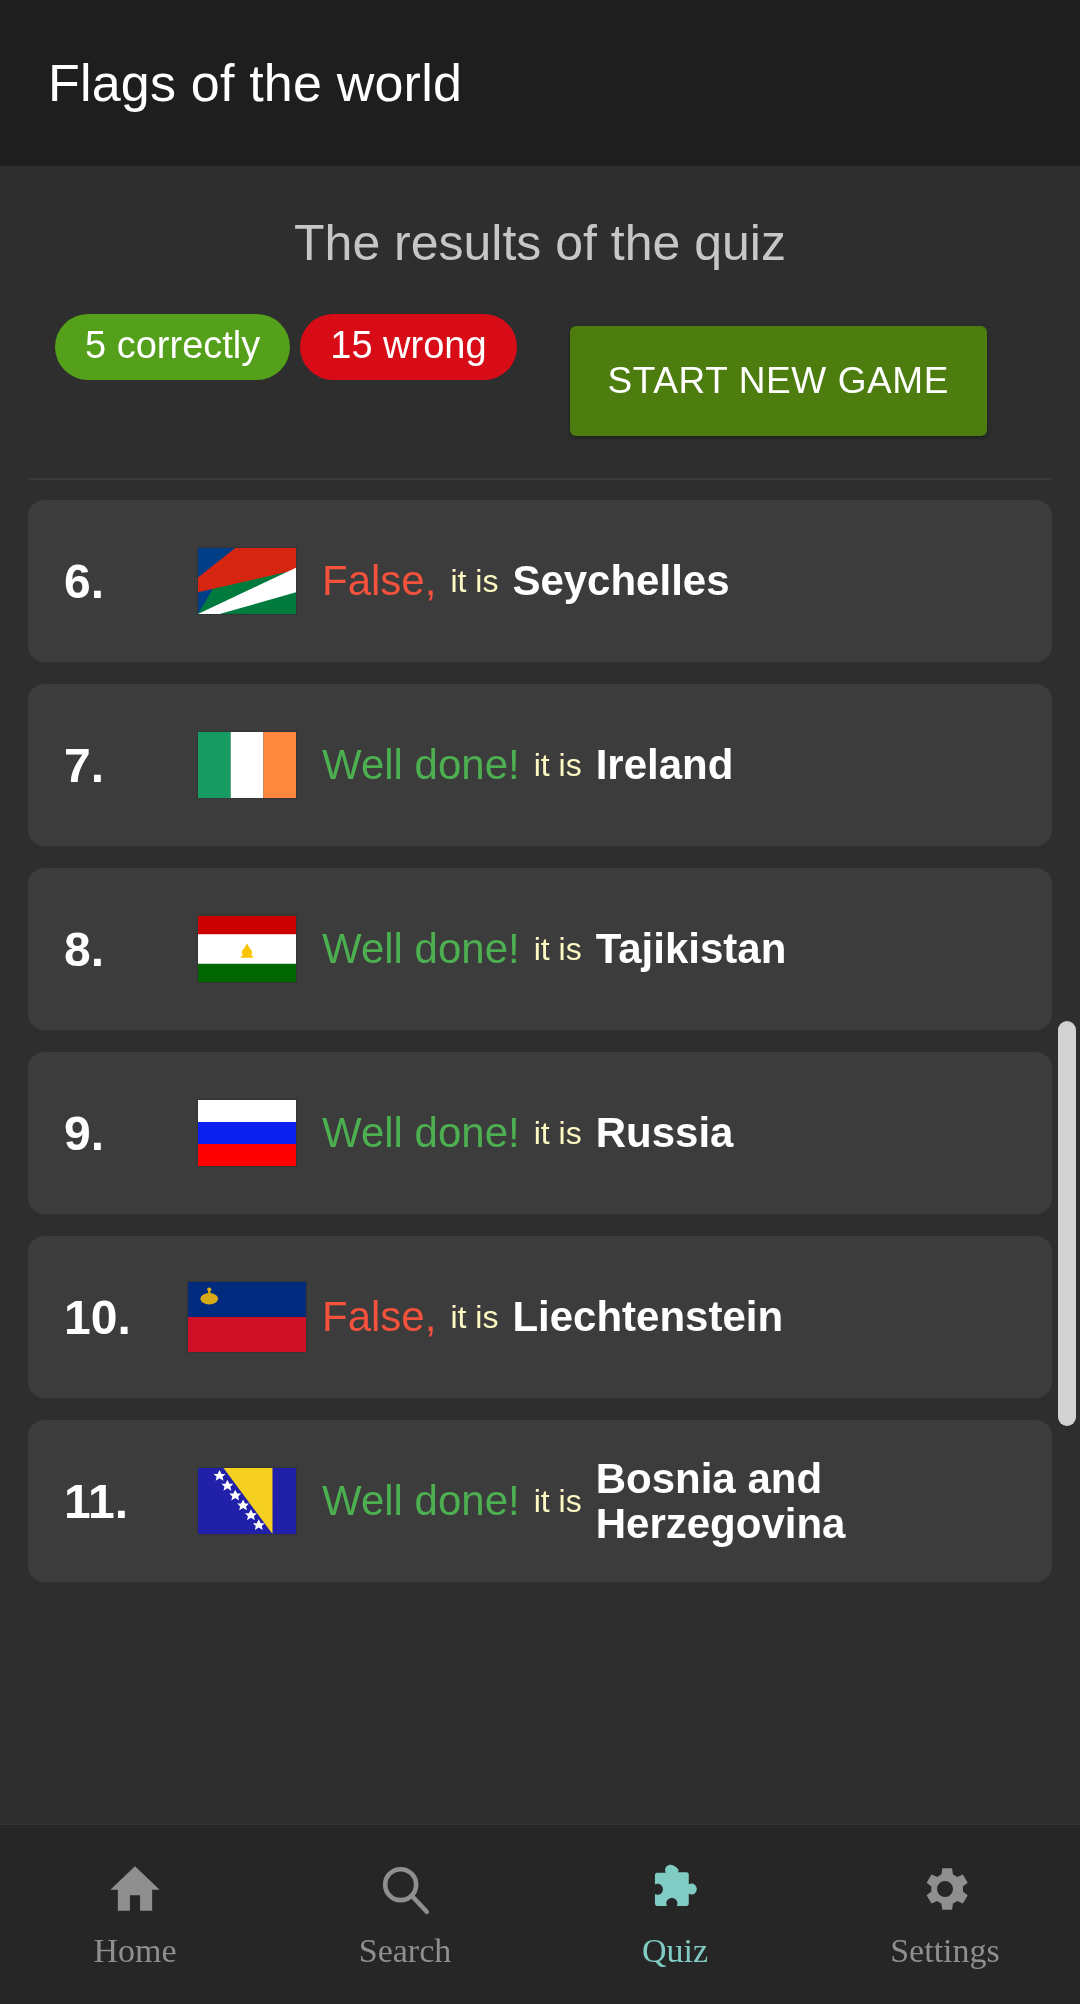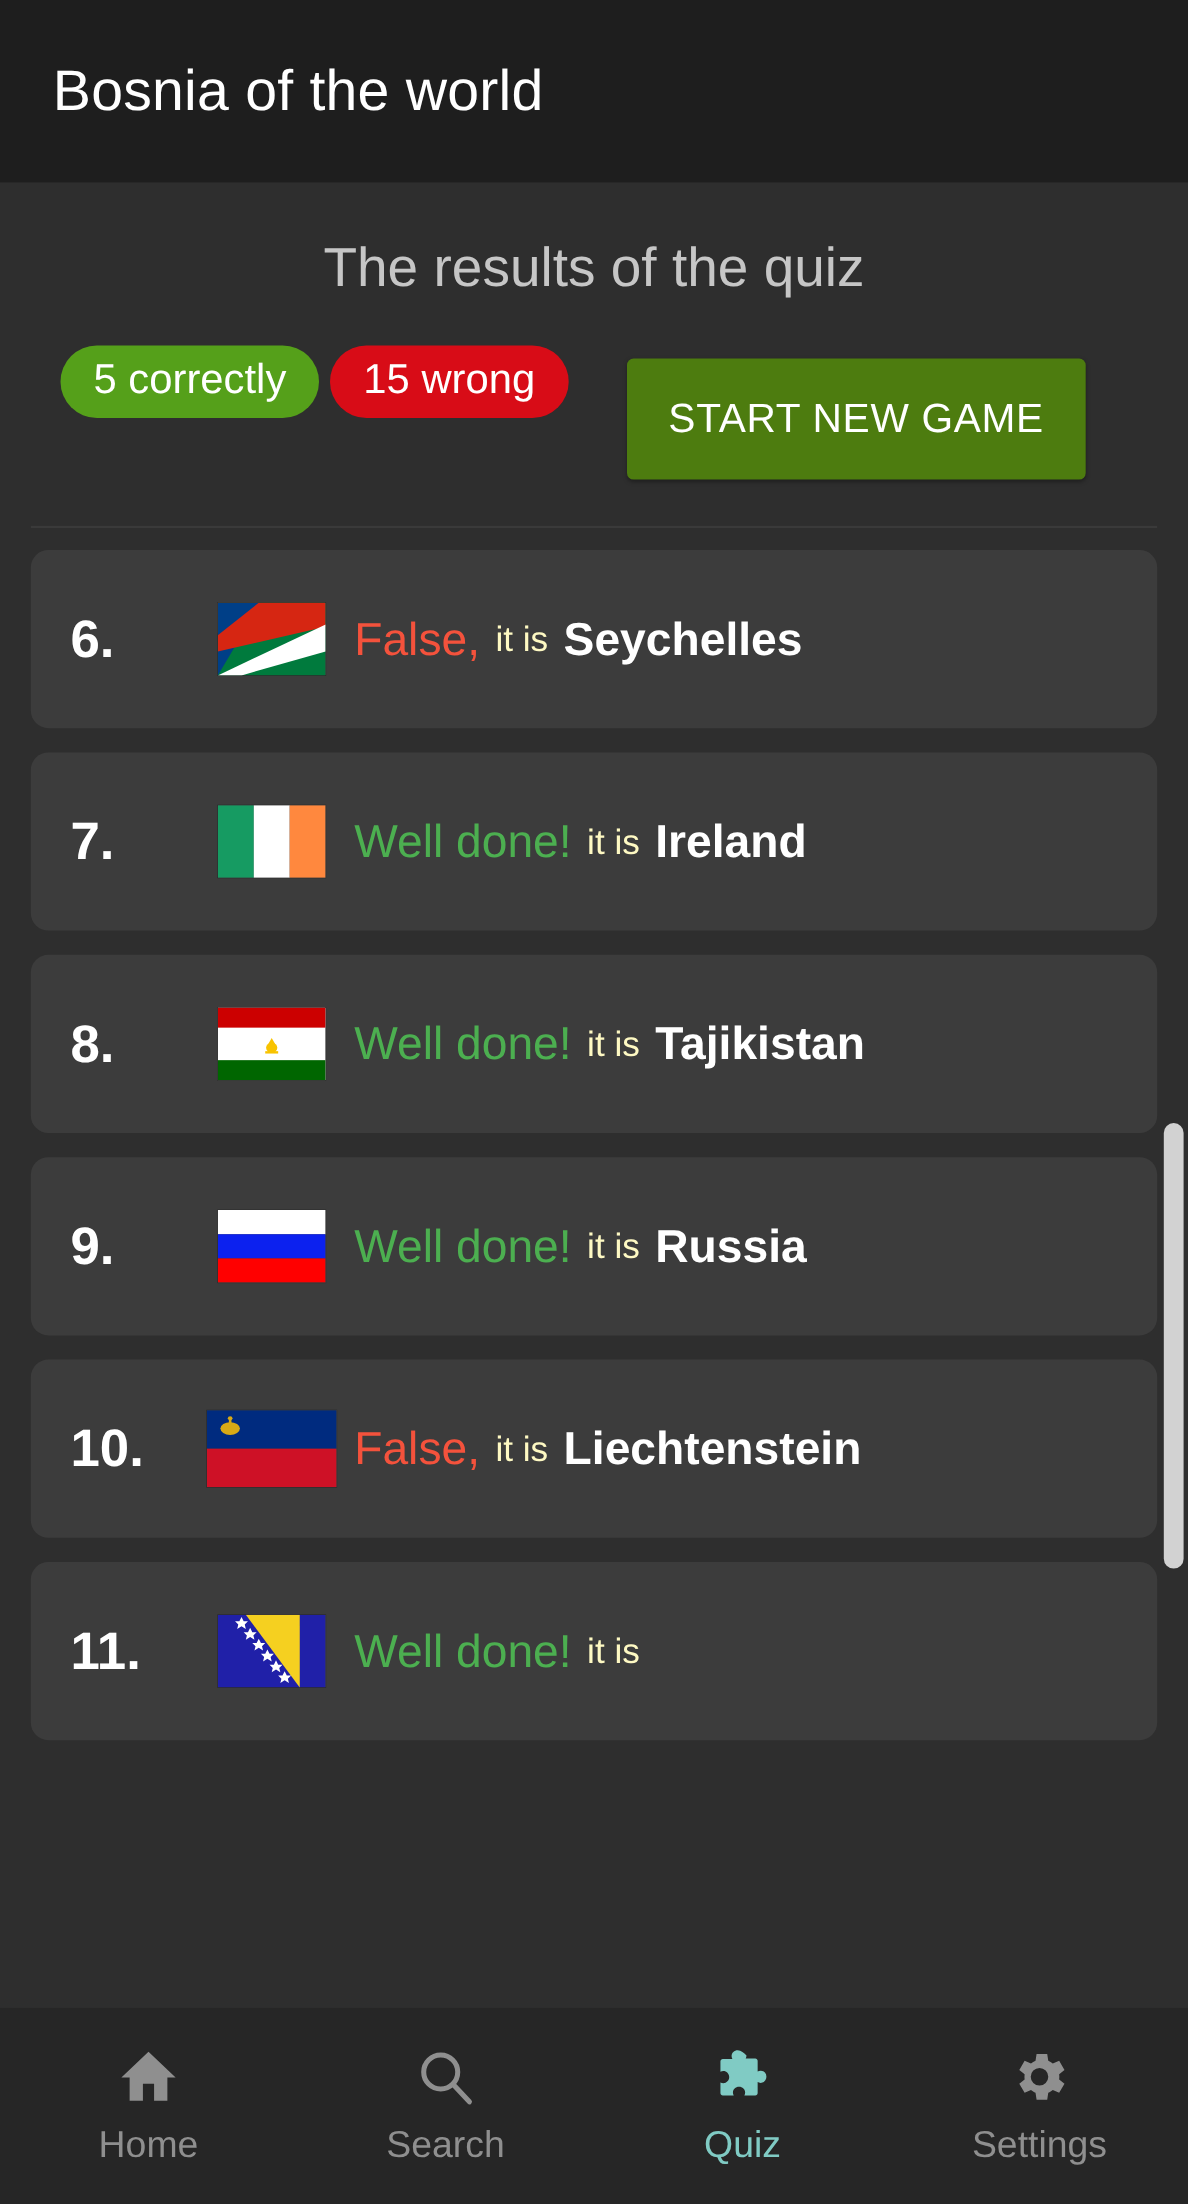--- a/index.html
+++ b/index.html
@@ -124,32 +124,33 @@
     border-top: 1px solid #343434;
     display: flex;
     align-items: center;
   }
   .navitem {
     flex: 1;
     display: flex; flex-direction: column;
     align-items: center; justify-content: center;
     gap: 14px;
     cursor: pointer;
+    font-family: Liberation Serif, serif;
   }
   .navicon { width: 58px; height: 58px; display: block; }
   .navlabel { font-size: 34px; color: #8f8f8f; }
   .navitem.active .navlabel { color: #80cbc4; }
 </style>
 </head>
 <body>
 
 <div class="screen">
 
   <div class="appbar">
-    <div class="appbar-title">Bosnia of the world</div>
+    <div class="appbar-title">Flags of the world</div>
   </div>
 
   <div class="content">
 
     <div class="results-title">The results of the quiz</div>
 
     <div class="summary">
       <div class="badges">
         <div class="badge correct">5 correctly</div>
         <div class="badge wrong">15 wrong</div>
@@ -263,20 +264,21 @@
           <polygon points="38,22 40,26 44,26 41,29 42,33 38,30.5 34,33 35,29 32,26 36,26"></polygon>
           <polygon points="46,32 48,36 52,36 49,39 50,43 46,40.5 42,43 43,39 40,36 44,36"></polygon>
           <polygon points="54,42 56,46 60,46 57,49 58,53 54,50.5 50,53 51,49 48,46 52,46"></polygon>
           <polygon points="62,52 64,56 68,56 65,59 66,63 62,60.5 58,63 59,59 56,56 60,56"></polygon>
         </g>
       </svg>
           </div>
           <div class="answer">
             <span class="verdict ok">Well done!</span>
             <span class="itis">it is</span>
+            <span class="country">Bosnia and Herzegovina</span>
           </div>
         </div>
       </div>
 
     <div class="scrollbar-thumb"></div>
   </div>
 
   <div class="bottomnav" id="bottom-nav">
       <div class="navitem">
         <span>

